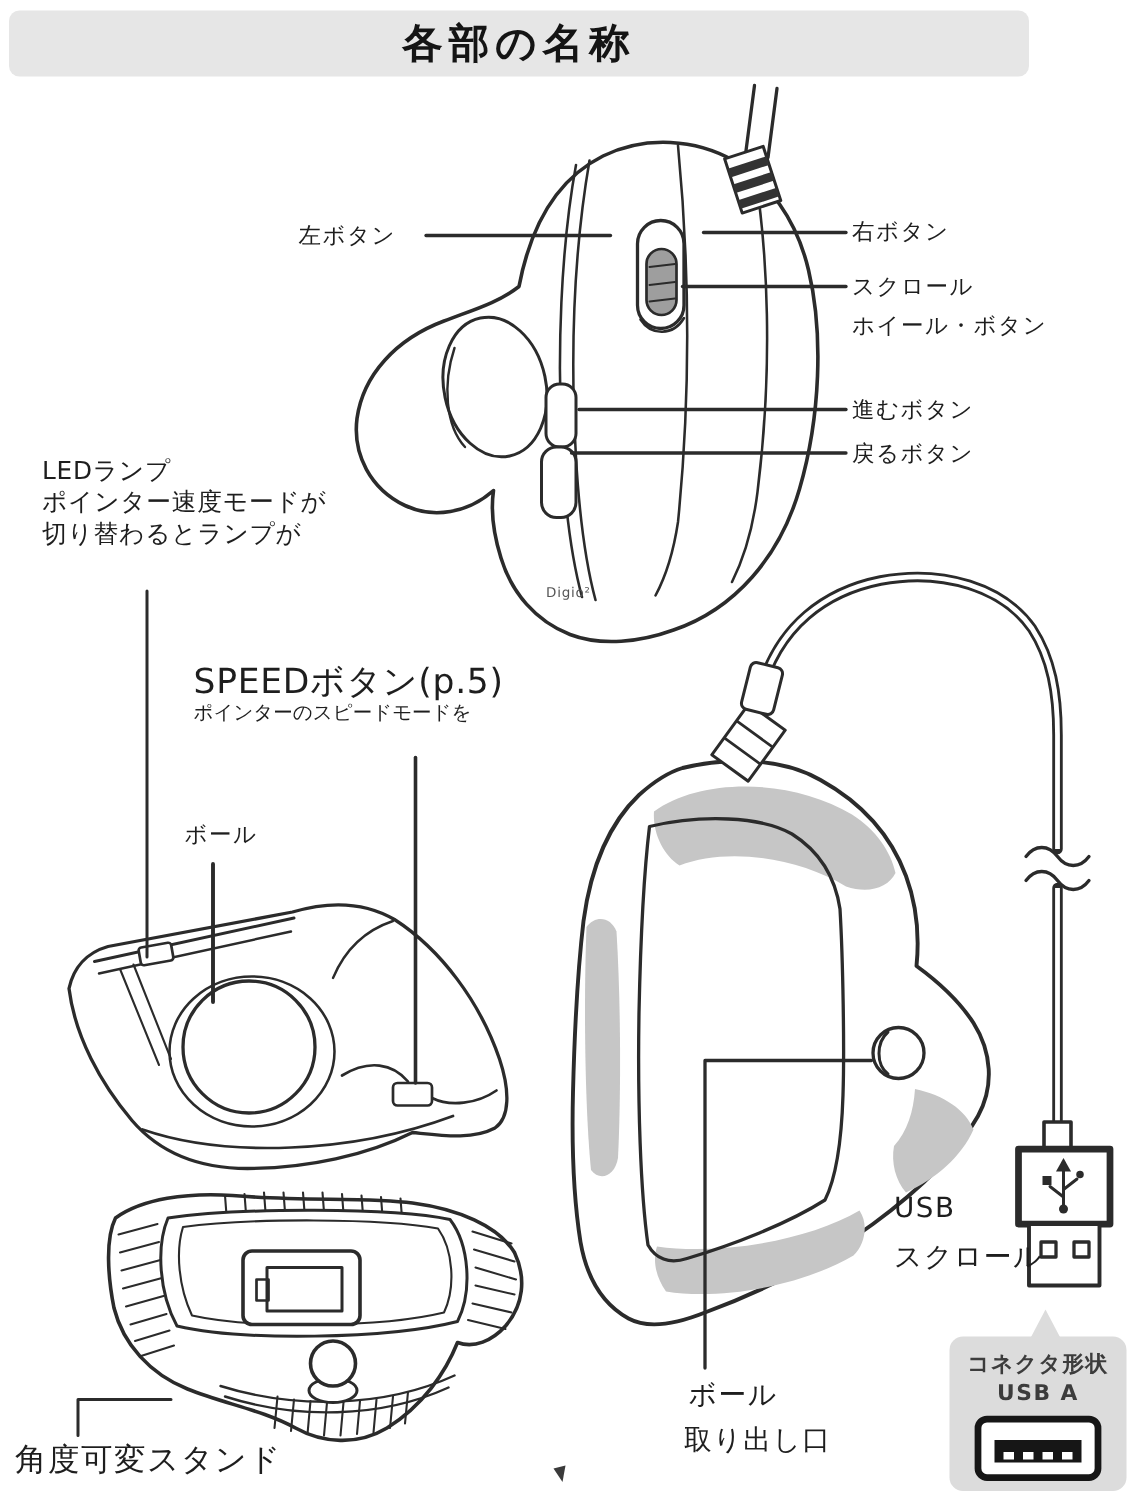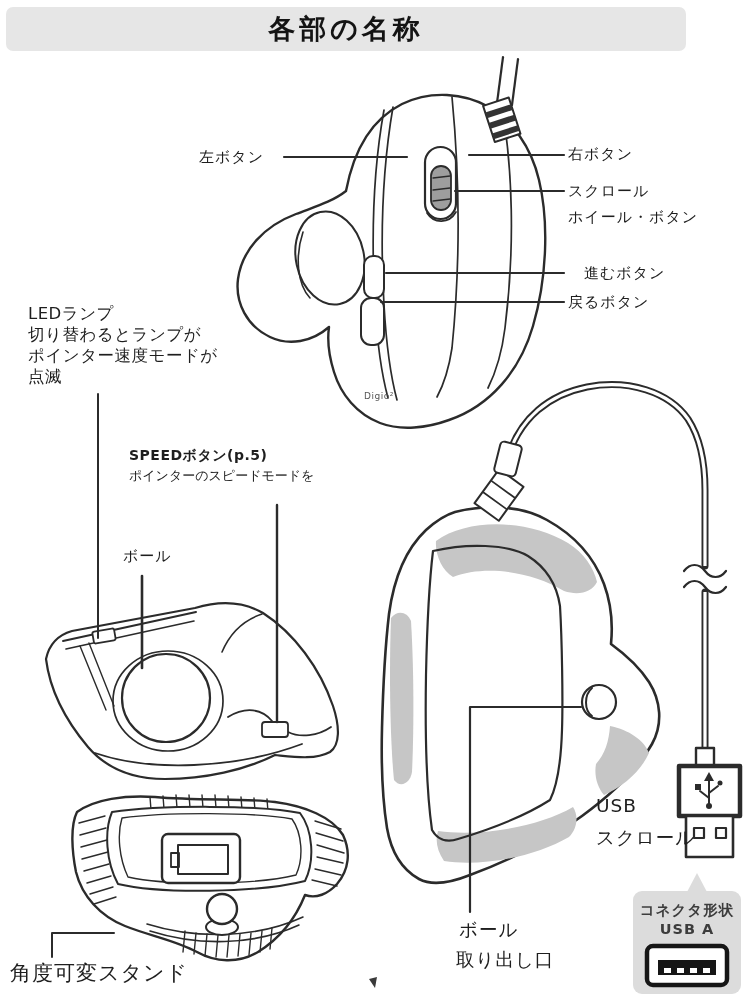--- a/index.html
+++ b/index.html
@@ -15,28 +15,28 @@
     display:flex;align-items:center;justify-content:center;
   }
   .hdr span{font-size:27px;font-weight:bold;color:#141414;letter-spacing:4px}
   svg.art{position:absolute;left:0;top:0}
   .ln{stroke:var(--line,#2b2b2b);fill:none;stroke-linecap:round;stroke-linejoin:round}
   .lnf{stroke:var(--line,#2b2b2b);fill:#ffffff;stroke-linejoin:round}
   .pad{fill:var(--pad-gray,#c6c6c6);stroke:none}
   .lbl{position:absolute;white-space:nowrap;font-size:15px;font-weight:500;letter-spacing:1px;color:#1e1e1e}
   .lbl.lg{font-size:18.5px}
   .note{position:absolute;font-size:16.5px;font-weight:500;line-height:21px;letter-spacing:0.5px;white-space:nowrap}
-  .speed .t{font-size:14px;font-weight:700;line-height:22px}
+  .speed .t{font-size:23px;font-weight:400;line-height:22px}
   .speed .s{font-size:13px;font-weight:400;line-height:19px;letter-spacing:0}
   .brand{position:absolute;font-size:9px;color:#555;letter-spacing:0.5px}
   .tri{position:absolute;left:687px;top:873px;width:0;height:0;
     border-left:10px solid transparent;border-right:10px solid transparent;
     border-bottom:19px solid var(--box-bg,#dcdcdc)}
   .cbox{
-    position:absolute;left:633px;top:891px;width:108px;height:103px;
+    position:absolute;left:633px;top:891px;width:118px;height:103px;
     background:var(--box-bg,#dcdcdc);border-radius:9px;box-sizing:border-box;
     text-align:center;padding-top:10px;
   }
   .cbox .t{font-size:14.5px;font-weight:600;color:#3c3c3c;letter-spacing:1px;line-height:19px}
   .cbox svg{display:block;margin:3px auto 0 auto}
 </style>
 </head>
 <body>
 
 <div class="hdr">
@@ -204,28 +204,27 @@
     <path class="ln" stroke-width="2.2" d="M581,707 L470,707 V912"></path>
   </g>
 
   <path d="M369,979 L377,977 L375,988 Z" fill="#3a3a3a"></path>
 </svg>
 
 <div class="lbl" style="left:199px;top:148px">左ボタン</div>
 <div class="lbl" style="left:568px;top:145px">右ボタン</div>
 <div class="lbl" style="left:568px;top:182px">スクロール</div>
 <div class="lbl" style="left:568px;top:208px">ホイール・ボタン</div>
-<div class="lbl" style="left:584px;top:264px">進むボタン</div>
+<div class="lbl" style="left:568px;top:264px">進むボタン</div>
 <div class="lbl" style="left:568px;top:293px">戻るボタン</div>
 
 <div class="note" style="left:28px;top:303px">
   <div>LEDランプ</div>
+  <div>ポインター速度モードが</div>
   <div>切り替わるとランプが</div>
-  <div>ポインター速度モードが</div>
-  <div>点滅</div>
 </div>
 
 <div class="note speed" style="left:129px;top:444px">
   <div class="t">SPEEDボタン(p.5)</div>
   <div class="s">ポインターのスピードモードを</div>
 </div>
 
 <div class="lbl" style="left:123px;top:547px">ボール</div>
 <div class="lbl lg" style="left:10px;top:959px;font-size:21px">角度可変スタンド</div>
 

